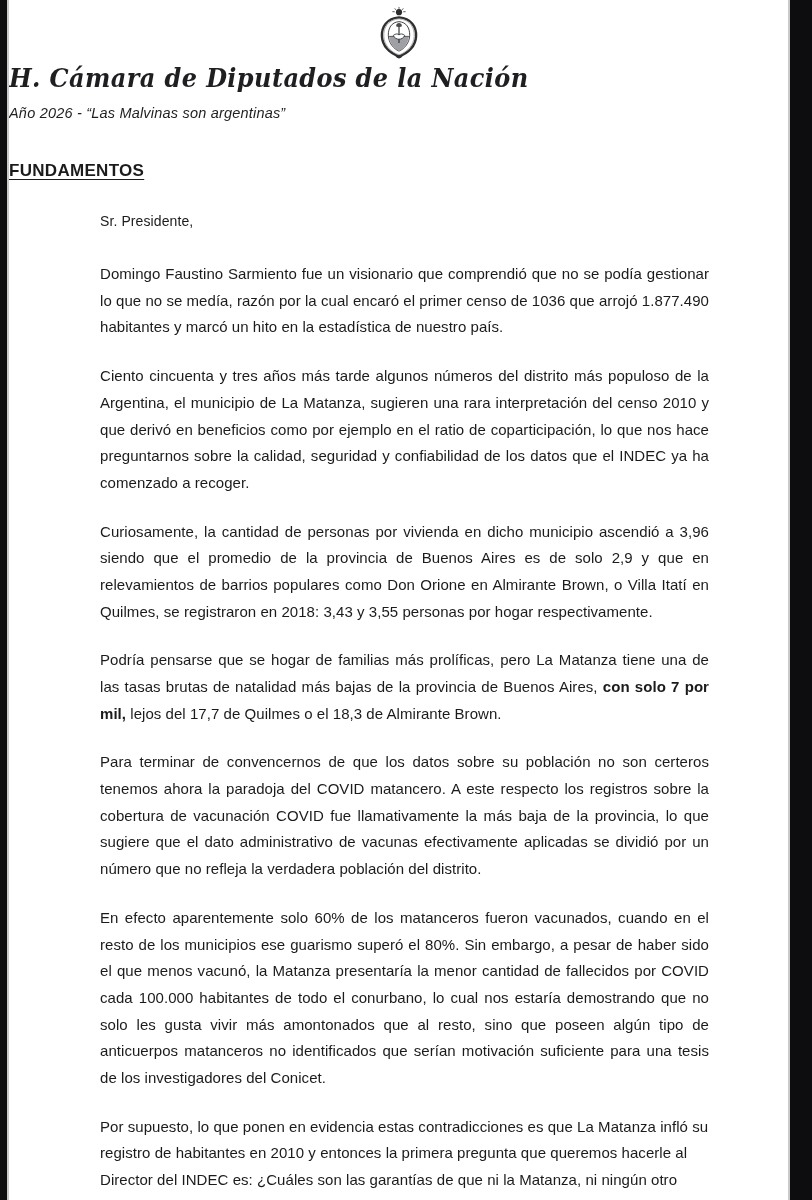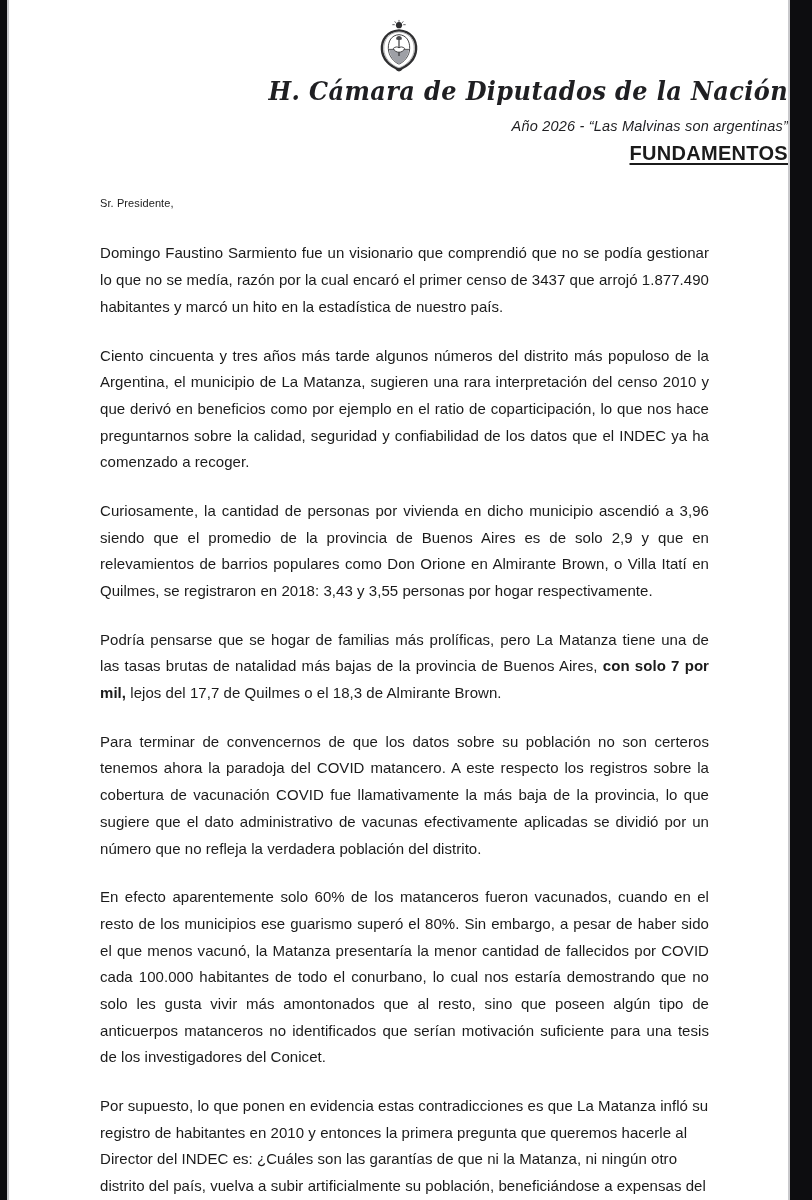--- a/index.html
+++ b/index.html
@@ -41,22 +41,22 @@
     left: 9px;
     right: 24px;
     top: 0;
     bottom: 0;
     background: #ffffff;
     z-index: 1;
   }
 
   
   .doc-header {
-    text-align: right;
-    padding-top: 19px;
+    text-align: left;
+    padding-top: 6px;
   }
 
   .coat-of-arms {
     width: 48px;
     height: 56px;
     margin: 0 auto;
     display: block;
   }
 
   .chamber-title {
@@ -74,38 +74,38 @@
   .year-motto {
     margin-top: 13px;
     font-family: "Liberation Sans", sans-serif;
     font-style: italic;
     font-size: 14.5px;
     color: #1f1f22;
     letter-spacing: 0.2px;
   }
 
   .fundamentos {
-    margin-top: 8px;
+    margin-top: 40px;
     font-family: "Liberation Sans", sans-serif;
     font-weight: 700;
-    font-size: 20px;
+    font-size: 17px;
     letter-spacing: 0.3px;
     text-decoration: underline;
     text-underline-offset: 3px;
   }
 
   
   .doc-body {
     margin-top: 30px;
     padding-left: 91px;
     padding-right: 79px;
   }
 
   .salutation {
-    font-size: 11px;
+    font-size: 14px;
     line-height: 1.55;
     margin-bottom: 28px;
     letter-spacing: 0.1px;
   }
 
   p.para {
     margin: 0 0 22px 0;
     font-size: 15px;
     line-height: 1.78;
     text-align: justify;
@@ -164,21 +164,21 @@
 
     <div class="year-motto">Año 2026  -  “Las Malvinas son argentinas”</div>
 
     <div class="fundamentos">FUNDAMENTOS</div>
   </div>
 
   <div class="doc-body">
 
     <div class="salutation">Sr. Presidente,</div>
 
-    <p class="para">Domingo Faustino Sarmiento fue un visionario que comprendió que no se podía gestionar lo que no se medía, razón por la cual encaró el primer censo de 3437 que arrojó 1.877.490 habitantes y marcó un hito en la estadística de nuestro país.</p>
+    <p class="para">Domingo Faustino Sarmiento fue un visionario que comprendió que no se podía gestionar lo que no se medía, razón por la cual encaró el primer censo de 1036 que arrojó 1.877.490 habitantes y marcó un hito en la estadística de nuestro país.</p>
     <p class="para">Ciento cincuenta y tres años más tarde algunos números del distrito más populoso de la Argentina,  el municipio de La Matanza,  sugieren una  rara interpretación  del censo 2010 y  que derivó  en beneficios como  por ejemplo en el ratio de coparticipación,  lo que nos hace preguntarnos sobre la calidad, seguridad y confiabilidad de los datos que el INDEC ya ha comenzado a recoger.</p>
     <p class="para">Curiosamente, la cantidad de personas por vivienda en dicho municipio ascendió a 3,96 siendo que el promedio de la provincia de Buenos Aires es de solo 2,9 y que en relevamientos de barrios populares como Don Orione  en Almirante Brown,  o Villa Itatí en Quilmes,  se registraron en 2018:  3,43  y 3,55 personas por hogar respectivamente.</p>
 
     <p class="para"><span>Podría pensarse que se hogar de familias más prolíficas, pero La Matanza tiene una de las tasas brutas de natalidad más bajas de la provincia de Buenos Aires, </span><b class="strong">con solo 7 por mil,</b><span>  lejos del 17,7 de Quilmes o el 18,3  de Almirante Brown.</span></p>
 
     <p class="para">Para terminar de convencernos de que los datos sobre su  población no son certeros tenemos ahora la paradoja del COVID matancero.   A este respecto  los registros sobre la cobertura de vacunación  COVID fue llamativamente la más baja de la provincia,  lo que sugiere que el dato administrativo de vacunas efectivamente aplicadas se dividió por un número que no refleja la verdadera población del distrito.</p>
     <p class="para">En efecto aparentemente solo 60% de los matanceros fueron vacunados,  cuando en el resto de los municipios ese guarismo superó el 80%.  Sin embargo, a pesar de haber sido el que menos vacunó, la Matanza presentaría la menor cantidad de fallecidos por COVID cada 100.000 habitantes   de todo el conurbano,   lo cual nos estaría demostrando que no solo les gusta vivir más amontonados que al resto, sino que poseen algún tipo de anticuerpos matanceros no identificados que serían motivación suficiente      para      una      tesis     de     los      investigadores      del      Conicet.</p>
     <p class="para nojustify">Por supuesto, lo que ponen en evidencia  estas contradicciones es que La Matanza infló su registro de habitantes en 2010 y entonces la primera pregunta que queremos hacerle  al Director del INDEC es:  ¿Cuáles son las garantías de que ni la Matanza,  ni ningún otro distrito del país,   vuelva a  subir  artificialmente su población, beneficiándose a expensas del resto?</p>
 
   </div>

